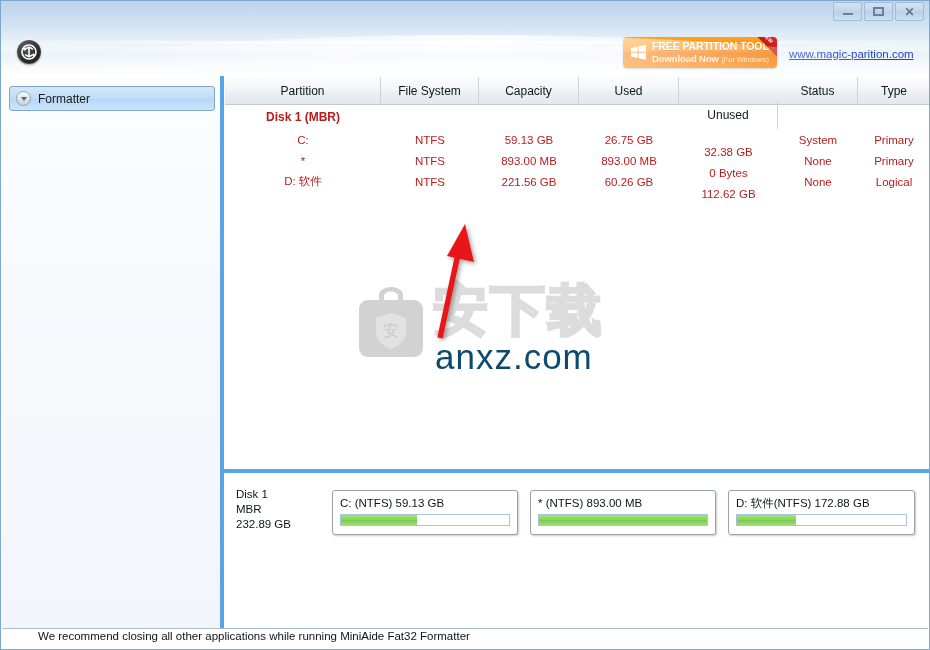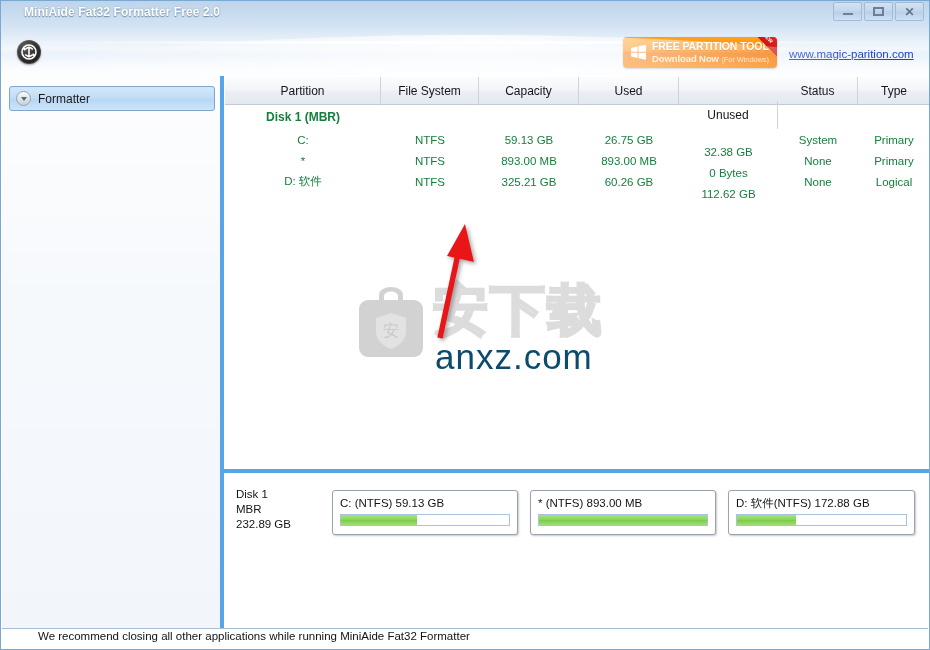--- a/index.html
+++ b/index.html
@@ -242,21 +242,21 @@
   .c-type   { width: 72px; }
 
   .tbody { position: absolute; left: 0; top: 29px; width: 705px; }
   .trow {
     display: flex;
     height: 21px;
     align-items: center;
   }
   .td {
     font-size: 11.5px;
-    color: #15803d;
+    color: #b91c1c;
     display: flex; align-items: center; justify-content: center;
     height: 21px;
     flex: 0 0 auto;
     white-space: nowrap;
   }
   .disk-row .td { font-weight: bold; font-size: 12px; }
   .disk-row { height: 24px; }
   .disk-row .td { height: 24px; }
 
   
@@ -363,21 +363,20 @@
   }
 </style>
 </head>
 <body>
 
 <div id="app">
 
   <div class="header">
     <div class="header-sheen"></div>
 
-    <div class="title-text">MiniAide Fat32 Formatter Free 2.0</div>
 
     <div class="winbtns">
       <div class="winbtn">
         <div class="gl">
             <i class="gl-min"></i>
           </div>
       </div>
       <div class="winbtn">
         <div class="gl">
             <i class="gl-max"></i>
@@ -470,21 +469,21 @@
         <div class="td c-cap">893.00 MB</div>
         <div class="td c-used">893.00 MB</div>
         <div class="td c-unused">0 Bytes</div>
         <div class="td c-status">None</div>
         <div class="td c-type">Primary</div>
       </div>
 
       <div class="trow">
         <div class="td c-part">D: 软件</div>
         <div class="td c-fs">NTFS</div>
-        <div class="td c-cap">325.21 GB</div>
+        <div class="td c-cap">221.56 GB</div>
         <div class="td c-used">60.26 GB</div>
         <div class="td c-unused">112.62 GB</div>
         <div class="td c-status">None</div>
         <div class="td c-type">Logical</div>
       </div>
 
     </div>
 
     <div class="watermark">
       <svg class="wm-bag" viewBox="0 0 72 78">

